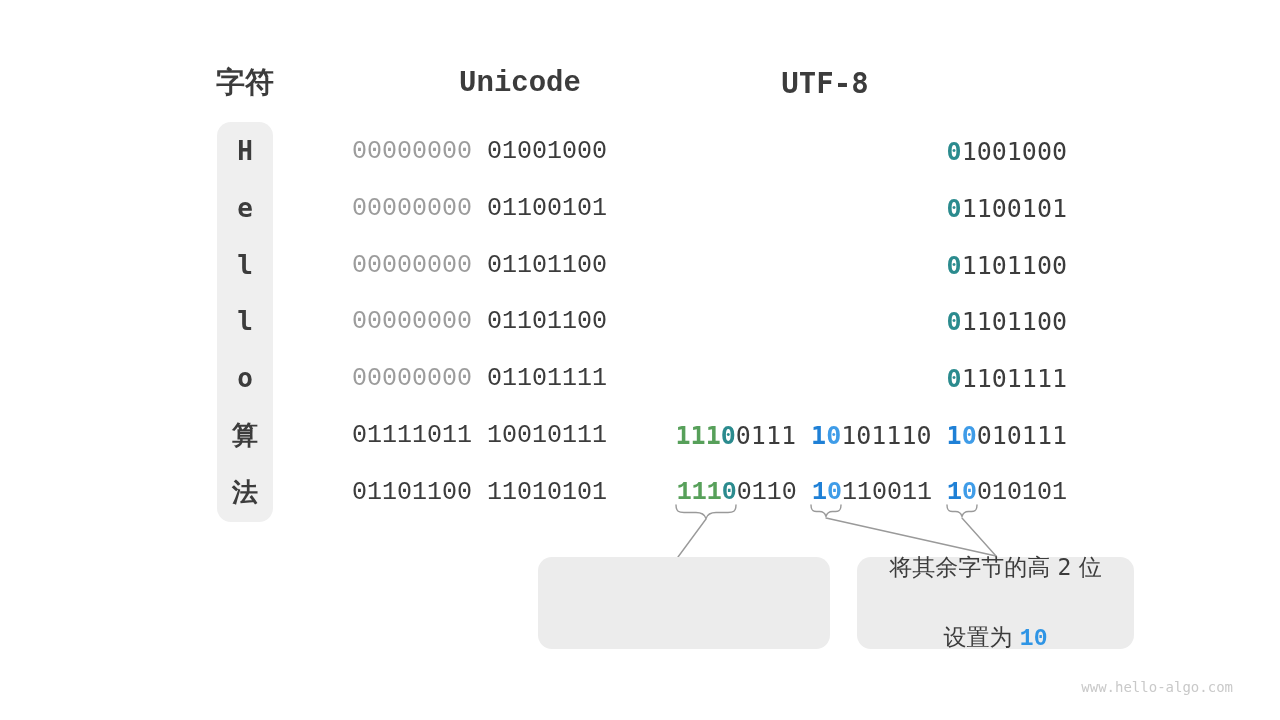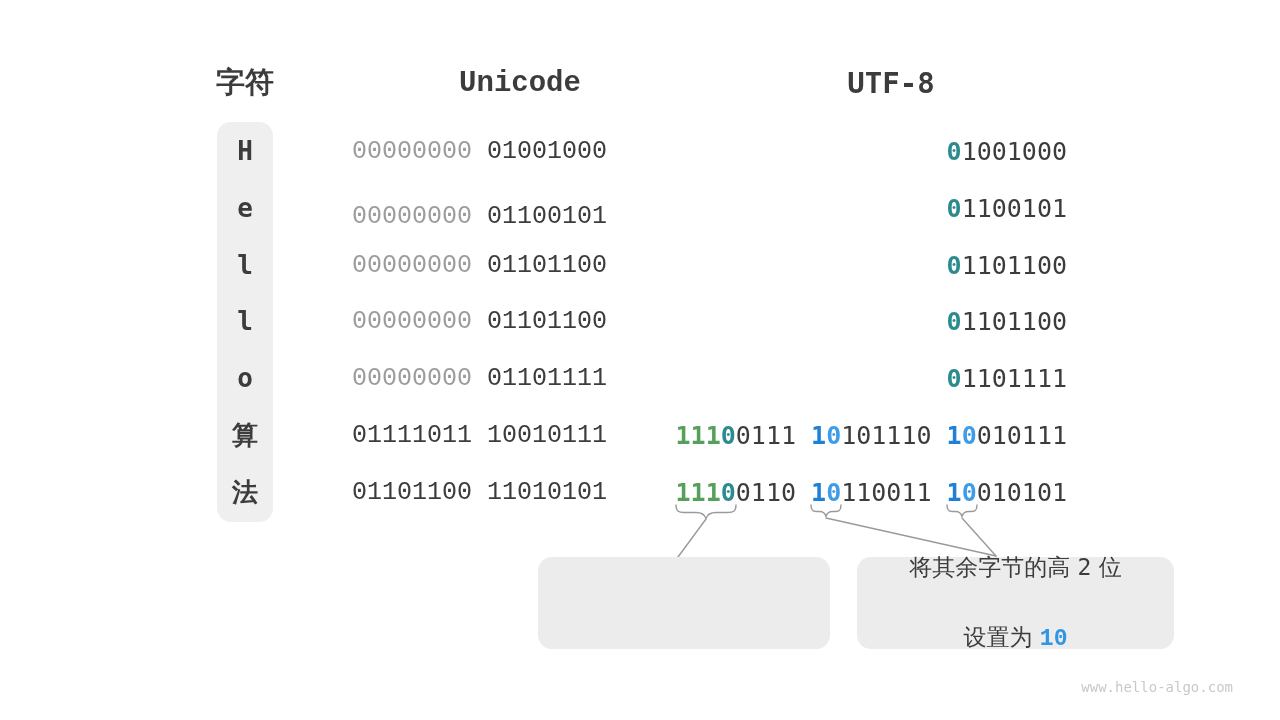--- a/index.html
+++ b/index.html
@@ -7,21 +7,21 @@
     position:relative;width:1280px;height:720px;background:#ffffff;
     overflow:hidden;font-family:"DejaVu Sans",sans-serif;
   }
   
   .hdr{
     position:absolute;top:83px;transform:translate(-50%,-50%);
     font-weight:bold;font-size:29px;color:var(--dark,#3c3c3c);white-space:nowrap;
   }
   .hdr-char{left:245px;font-family:"DejaVu Sans",sans-serif;}
   .hdr-unicode{left:480px;font-family:Liberation Mono, monospace;margin-left:40px;}
-  .hdr-utf8{left:891px;font-family:"DejaVu Sans Mono",monospace;}
+  .hdr-utf8{left:825px;font-family:"DejaVu Sans Mono",monospace;}
   
   .charbox{
     position:absolute;left:217px;top:122px;width:56px;height:400px;
     background:var(--box-bg,#efefef);border-radius:14px;
   }
   
   .rowchar{
     position:absolute;left:245px;transform:translate(-50%,-50%);
     font-family:"DejaVu Sans Mono","DejaVu Sans",monospace;
     font-weight:bold;font-size:26px;color:var(--dark,#3c3c3c);white-space:pre;
@@ -43,21 +43,21 @@
   .overlay{position:absolute;left:0;top:0;pointer-events:none;}
   .overlay path{fill:none;stroke:var(--connector,#9a9a9a);stroke-width:1.4;stroke-linecap:round;stroke-linejoin:round;}
   
   .callout{
     position:absolute;top:557px;height:92px;border-radius:14px;
     background:var(--callout-bg,#ececec);
     display:flex;flex-direction:column;justify-content:center;align-items:center;
     font-size:23px;color:var(--dark,#3c3c3c);line-height:36px;
   }
   .callout-left{left:538px;width:292px;}
-  .callout-right{left:857px;width:317px;gap:34px;}
+  .callout-right{left:857px;width:277px;gap:34px;}
   .callout-line{white-space:pre;}
   .seg-cn{font-family:"DejaVu Sans",sans-serif;}
   .seg-mono{font-family:"DejaVu Sans Mono",monospace;}
   .seg-green{font-family:"DejaVu Sans Mono",monospace;font-weight:bold;color:var(--green,#57a05a);}
   .seg-blue{font-family:Liberation Mono, monospace;font-weight:bold;color:var(--callout-blue,#2f95e5);}
   
   .watermark{
     position:absolute;right:47px;top:679px;
     font-family:"DejaVu Sans Mono",monospace;font-size:14px;
     color:var(--watermark,#c9c9c9);
@@ -72,37 +72,37 @@
   <div class="hdr hdr-unicode">Unicode</div>
   <div class="hdr hdr-utf8">UTF-8</div>
 
   <div class="charbox"></div>
 
   <div id="rows">
       <div class="rowchar" style="top: 151px;">H</div>
       <div class="cell ucell" style="top: 151px;"><span class="c-gray">00000000 </span><span class="c-dark">01001000</span></div>
       <div class="cell u8cell" style="top: 151px;"><span class="c-teal">0</span><span class="c-dark">1001000</span></div>
       <div class="rowchar" style="top: 207.8px;">e</div>
-      <div class="cell ucell" style="top: 207.8px; margin-top: 8px;"><span class="c-gray">00000000 </span><span class="c-dark">01100101</span></div>
+      <div class="cell ucell" style="top: 207.8px;"><span class="c-gray">00000000 </span><span class="c-dark">01100101</span></div>
       <div class="cell u8cell" style="top: 207.8px;"><span class="c-teal">0</span><span class="c-dark">1100101</span></div>
       <div class="rowchar" style="top: 264.6px;">l</div>
       <div class="cell ucell" style="top: 264.6px;"><span class="c-gray">00000000 </span><span class="c-dark">01101100</span></div>
       <div class="cell u8cell" style="top: 264.6px;"><span class="c-teal">0</span><span class="c-dark">1101100</span></div>
       <div class="rowchar" style="top: 321.4px;">l</div>
       <div class="cell ucell" style="top: 321.4px;"><span class="c-gray">00000000 </span><span class="c-dark">01101100</span></div>
       <div class="cell u8cell" style="top: 321.4px;"><span class="c-teal">0</span><span class="c-dark">1101100</span></div>
       <div class="rowchar" style="top: 378.2px;">o</div>
       <div class="cell ucell" style="top: 378.2px;"><span class="c-gray">00000000 </span><span class="c-dark">01101111</span></div>
       <div class="cell u8cell" style="top: 378.2px;"><span class="c-teal">0</span><span class="c-dark">1101111</span></div>
       <div class="rowchar" style="top: 435px;">算</div>
       <div class="cell ucell" style="top: 435px;"><span class="c-dark">01111011 10010111</span></div>
       <div class="cell u8cell" style="top: 435px;"><span class="c-green">111</span><span class="c-teal">0</span><span class="c-dark">0111</span><span> </span><span class="c-b1">1</span><span class="c-b0">0</span><span class="c-dark">101110</span><span> </span><span class="c-b1">1</span><span class="c-b0">0</span><span class="c-dark">010111</span></div>
       <div class="rowchar" style="top: 491.8px;">法</div>
       <div class="cell ucell" style="top: 491.8px; text-align: right;"><span class="c-dark">01101100 11010101</span></div>
-      <div class="cell u8cell" style="top: 491.8px;"><span class="c-green">111</span><span class="c-teal">0</span><span class="c-dark">0110</span><span> </span><span class="c-b1">1</span><span class="c-b0">0</span><span class="c-dark">110011</span><span> </span><span class="c-b1">1</span><span class="c-b0">0</span><span class="c-dark">010101</span></div>
+      <div class="cell u8cell" style="top: 491.8px; font-family: Liberation Mono, monospace;"><span class="c-green">111</span><span class="c-teal">0</span><span class="c-dark">0110</span><span> </span><span class="c-b1">1</span><span class="c-b0">0</span><span class="c-dark">110011</span><span> </span><span class="c-b1">1</span><span class="c-b0">0</span><span class="c-dark">010101</span></div>
     </div>
 
   <svg class="overlay" width="1280" height="720" viewBox="0 0 1280 720">
     <path d="M676,505 C676,511.5 679,512.5 684,512.5 L696,512.5 C701,512.5 704.5,514 706,518.5 C707.5,514 711,512.5 716,512.5 L728,512.5 C733,512.5 736,511.5 736,505"></path>
     <path d="M811,505 C811,510.5 813,511.5 816.5,511.5 L819.5,511.5 C822.5,511.5 825,513 826,516.5 C827,513 829.5,511.5 832.5,511.5 L835.5,511.5 C839,511.5 841,510.5 841,505"></path>
     <path d="M947,505 C947,510.5 949,511.5 952.5,511.5 L955.5,511.5 C958.5,511.5 961,513 962,516.5 C963,513 965.5,511.5 968.5,511.5 L971.5,511.5 C975,511.5 977,510.5 977,505"></path>
     <path d="M706,519 L678,557"></path>
     <path d="M826,518 L996,556"></path>
     <path d="M962,518 L996,556"></path>
   </svg>

